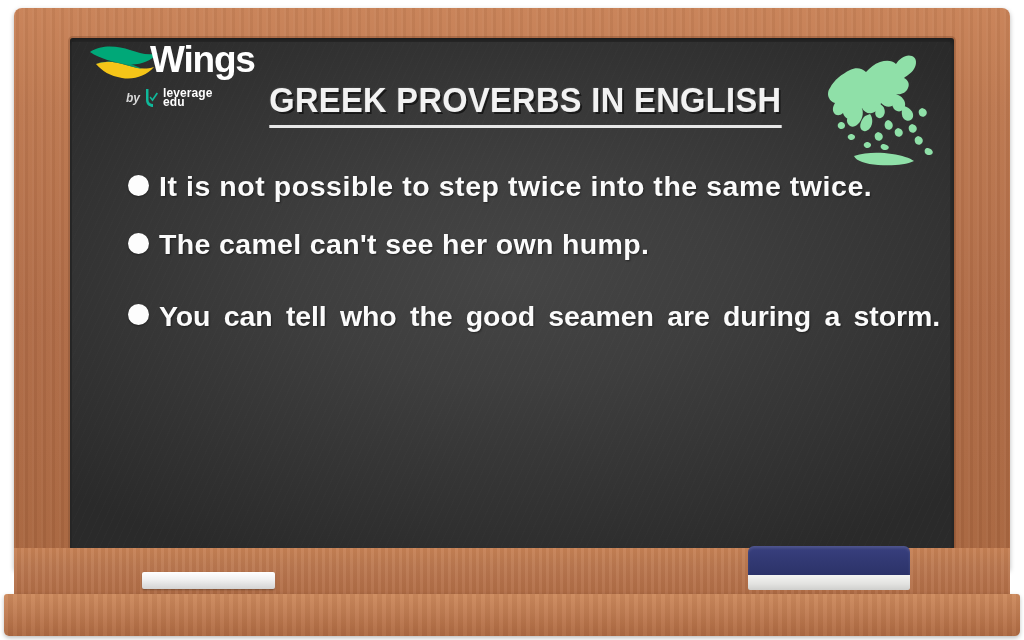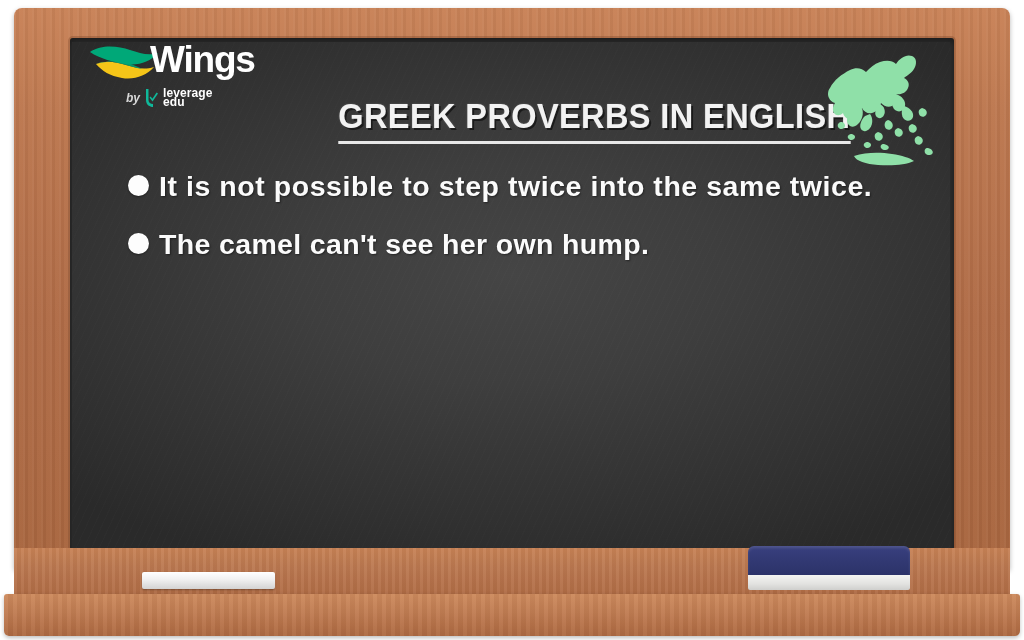--- a/index.html
+++ b/index.html
@@ -129,23 +129,23 @@
     font-weight: bold;
     color: #ffffff;
     line-height: 9.5px;
     letter-spacing: 0.1px;
   }
 
   
   .title {
     position: absolute;
     left: 250px;
-    top: 96px;
+    top: 80px;
     width: 620px;
-    text-align: right;
+    text-align: left;
   }
   .title-text {
     display: inline-block;
     font-size: 35px;
     font-weight: bold;
     color: #f2f2f2;
     letter-spacing: 0.4px;
     font-family: "Liberation Sans Narrow", "Liberation Sans", sans-serif;
     transform: scaleX(0.93);
     text-shadow:
@@ -356,20 +356,24 @@
     <div class="proverb proverb-2">
       <div class="bullet"></div>
       <div class="proverb-text">It is not possible to step twice into the same twice.</div>
     </div>
 
     <div class="proverb proverb-3">
       <div class="bullet"></div>
       <div class="proverb-text">The camel can't see her own hump.</div>
     </div>
 
+    <div class="proverb proverb-4">
+      <div class="bullet"></div>
+      <div class="proverb-text">You can tell who the good seamen are during a storm.</div>
+    </div>
 
   </div>
 
   <div class="ledge-top"></div>
   <div class="ledge-front"></div>
 
   <div class="chalk"></div>
 
   <div class="eraser">
     <div class="eraser-top"></div>

